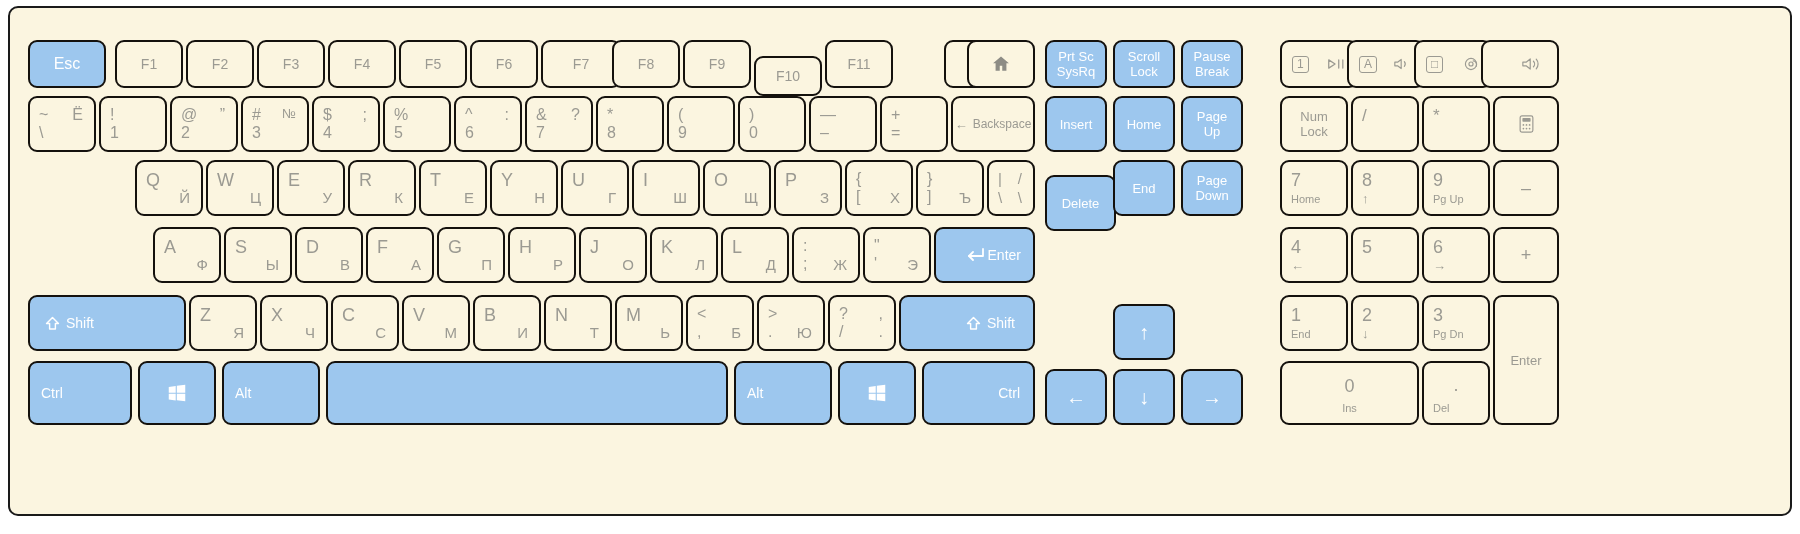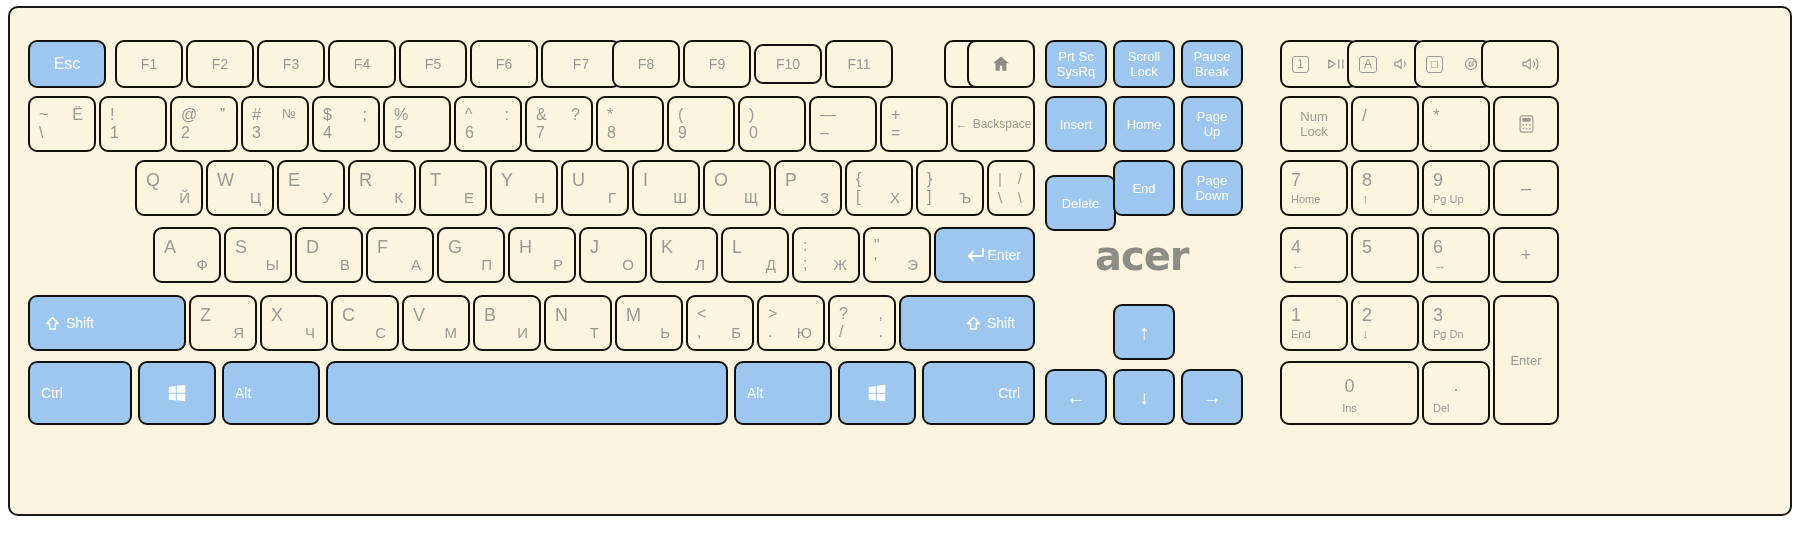--- a/index.html
+++ b/index.html
@@ -99,21 +99,21 @@
     </div>
     <div class="key" style="left:531px;top:32px;width:80px;height:48px;">
       <span class="lbl c fs14">F7</span>
     </div>
     <div class="key" style="left:602px;top:32px;width:68px;height:48px;">
       <span class="lbl c fs14">F8</span>
     </div>
     <div class="key" style="left:673px;top:32px;width:68px;height:48px;">
       <span class="lbl c fs14">F9</span>
     </div>
-    <div class="key" style="left:744px;top:36px;width:68px;height:40px;">
+    <div class="key" style="left:744px;top:48px;width:68px;height:40px;">
       <span class="lbl c fs14">F10</span>
     </div>
     <div class="key" style="left:815px;top:32px;width:68px;height:48px;">
       <span class="lbl c fs14">F11</span>
     </div>
     <div class="key" style="left:934px;top:32px;width:68px;height:48px;">
       <span class="lbl c fs14">F12</span>
     </div>
     <div class="key" style="left:957px;top:32px;width:68px;height:48px;">
       <span class="ctr-flex">
@@ -436,21 +436,20 @@
     <div class="key blue" style="left:1103px;top:152px;width:62px;height:56px;">
       <span class="lbl c fs13">End</span>
     </div>
     <div class="key blue" style="left:1171px;top:152px;width:62px;height:56px;">
       <span class="lbl two-line fs13">
         <span>Page</span><br>
         <span>Down</span>
       </span>
     </div>
 
-    <div class="acer-logo" style="left:1085px;top:225px;">acer</div>
 
     <div class="key blue" style="left:1103px;top:296px;width:62px;height:56px;">
       <span class="lbl c arrow-glyph">↑</span>
     </div>
     <div class="key blue" style="left:1035px;top:361px;width:62px;height:56px;">
       <span class="lbl c arrow-glyph">←</span>
     </div>
     <div class="key blue" style="left:1103px;top:361px;width:62px;height:56px;">
       <span class="lbl c arrow-glyph">↓</span>
     </div>

